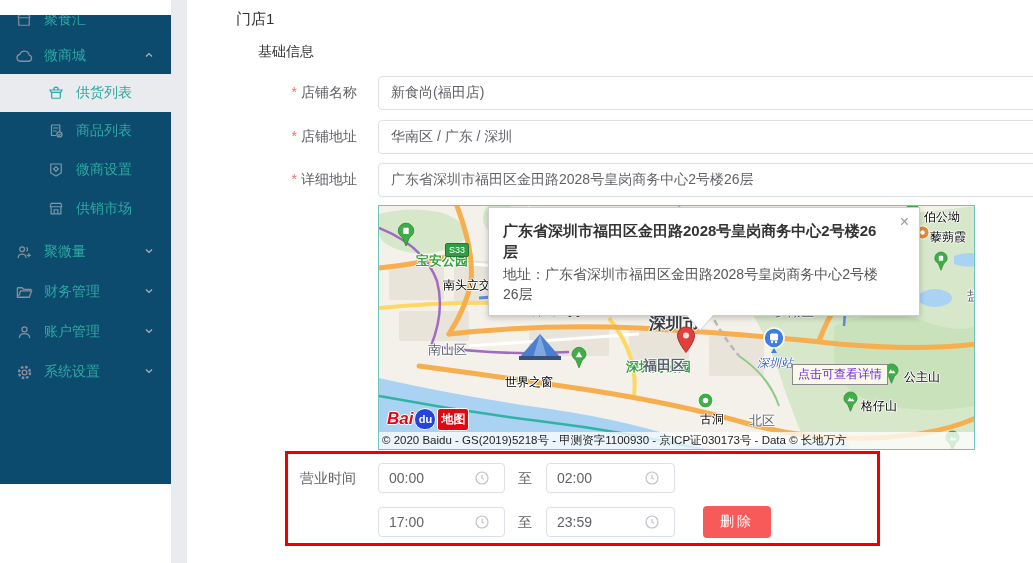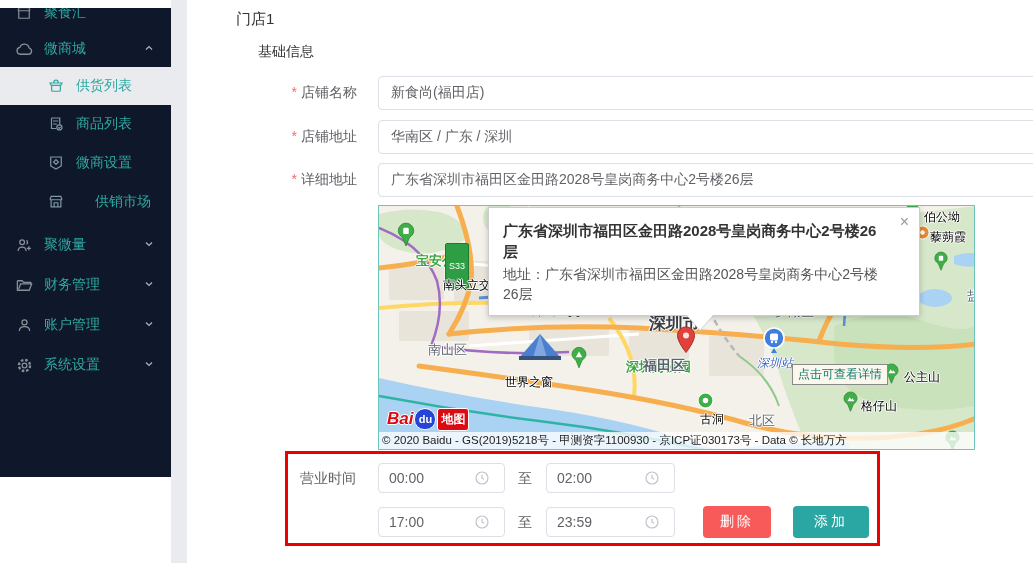--- a/index.html
+++ b/index.html
@@ -1,21 +1,21 @@
 <!DOCTYPE html>
 <html><head>
 <meta charset="utf-8">
 <style>
   * { box-sizing: border-box; margin: 0; padding: 0; }
   html,body { width:1033px; height:563px; overflow:hidden; background:#fff;
     font-family:"Liberation Sans","DejaVu Sans",sans-serif; }
   #app { position:relative; width:1033px; height:563px; overflow:hidden; background:#fff; }
 
   
-  .sidebar { position:absolute; left:0; top:8px; width:171px; height:469px; background:#0f172a; overflow:hidden; }
+  .sidebar { position:absolute; left:0; top:15px; width:171px; height:469px; background:#0c4a6e; overflow:hidden; }
   .side-scroll { position:absolute; left:171px; top:0; width:16px; height:563px; background:#e9ebef; }
   .s-item { position:absolute; left:0; width:171px; height:38px; display:flex; align-items:center; cursor:pointer; }
   .s-item .lbl { color:#2ea8a1; font-size:14px; }
   .s-item .ic { display:inline-flex; width:20px; height:20px; align-items:center; justify-content:center; }
   .lvl1 .ic { margin-left:14px; margin-right:10px; }
   .lvl2 .ic { margin-left:46px; margin-right:10px; }
   .chev { position:absolute; right:16px; top:50%; transform:translateY(-50%); }
   .active-row { background:#e9ebef; }
 
   
@@ -33,23 +33,23 @@
   .map { position:absolute; left:191px; top:205px; width:597px; height:245px; background:#f4f1ea;
     border:1px solid #6cc5bc; overflow:hidden; cursor:grab; }
   .map svg.art { position:absolute; left:0; top:0; }
   .m-lbl { position:absolute; white-space:nowrap; font-size:12px; color:#000000;
     text-shadow:-1px 0 #fff,1px 0 #fff,0 -1px #fff,0 1px #fff; }
   .m-dist { font-size:13px; color:#5a626b; }
   .m-city { font-size:17px; font-weight:bold; color:#3a3f46; }
   .m-green { color:#37a23c; font-weight:bold; font-size:13px;margin-left:35px; }
   .m-blue { color:#3a66c4; }
   .shield { position:absolute; background:#2e9e44; border:1px solid #1d7a30; border-radius:2px;
-    color:#fff; font-size:9px; padding:16px 3px; line-height:12px; text-shadow:none; }
+    color:#fff; font-size:9px; padding:0 3px; line-height:12px; text-shadow:none; }
   .pin { position:absolute; }
-  .tooltip { position:absolute; background:#faf8ec; border:1px solid #8a8a8a; font-size:12px; color:#0f766e;
+  .tooltip { position:absolute; background:#faf8ec; border:1px solid #8a8a8a; font-size:12px; color:#6d28d9;
     padding:1px 5px; white-space:nowrap; }
   .attrib { position:absolute; left:0; bottom:0; width:100%; background:rgba(255,255,255,.78);
     font-size:11.5px; color:#222; padding:1px 3px; white-space:nowrap; }
   .bdlogo { position:absolute; left:8px; bottom:17px; display:flex; align-items:center; height:26px; }
   .bdlogo .bai { color:#dd0a12; font-weight:bold; font-size:17px; font-style:italic;
     text-shadow:-1px 0 #fff,1px 0 #fff,0 -1px #fff,0 1px #fff; }
   .bdlogo .paw { width:22px; height:22px; background:#2545d8; border-radius:50% 50% 46% 46%;
     color:#fff; font-size:11px; font-weight:bold; display:flex; align-items:center; justify-content:center;
     margin:0 1px; border:1px solid #fff; }
   .bdlogo .ditu { background:#dd0a12; color:#fff; font-size:12px; font-weight:bold; border-radius:3px;
@@ -132,21 +132,21 @@
     <div class="s-item lvl2" style="top:136px;">
       <span class="ic">
         <svg width="18" height="18" viewBox="0 0 24 24" fill="none" stroke="#7f98a5" stroke-width="1.6">
             <path d="M5 4h14v12l-7 4-7-4z"></path>
             <path d="M12 7.5l3.2 3.2-3.2 3.2-3.2-3.2z"></path>
           </svg>
       </span>
       <span class="lbl">微商设置</span>
     </div>
 
-    <div class="s-item lvl2" style="top:175px;gap:19px;">
+    <div class="s-item lvl2" style="top:175px;">
       <span class="ic">
         <svg width="18" height="18" viewBox="0 0 24 24" fill="none" stroke="#7f98a5" stroke-width="1.6">
             <path d="M4 9l1.6-4.5h12.8L20 9M4 9h16M5.5 9v9.5h13V9"></path>
             <path d="M9.5 18v-5h5v5"></path>
           </svg>
       </span>
       <span class="lbl">供销市场</span>
     </div>
 
     <div class="s-item lvl1" style="top:218px;">
@@ -424,17 +424,16 @@
     <span class="zhi" style="left:331px; top:514px;">至</span>
     <input class="t-input" style="left: 359px; top: 507px; width: 129px;" value="23:59">
     <span class="t-clock" style="left:457px; top:514px;">
       <svg width="16" height="16" viewBox="0 0 24 24" fill="none" stroke="#c0c4cc" stroke-width="1.8">
           <circle cx="12" cy="12" r="9"></circle>
           <path d="M12 7v5l3.2 2"></path>
         </svg>
     </span>
 
     <button class="btn btn-del">删除</button>
-    <button class="btn btn-add">添加</button>
   </main>
 
   <div class="annotation"></div>
 </div>
 
 </body></html>

